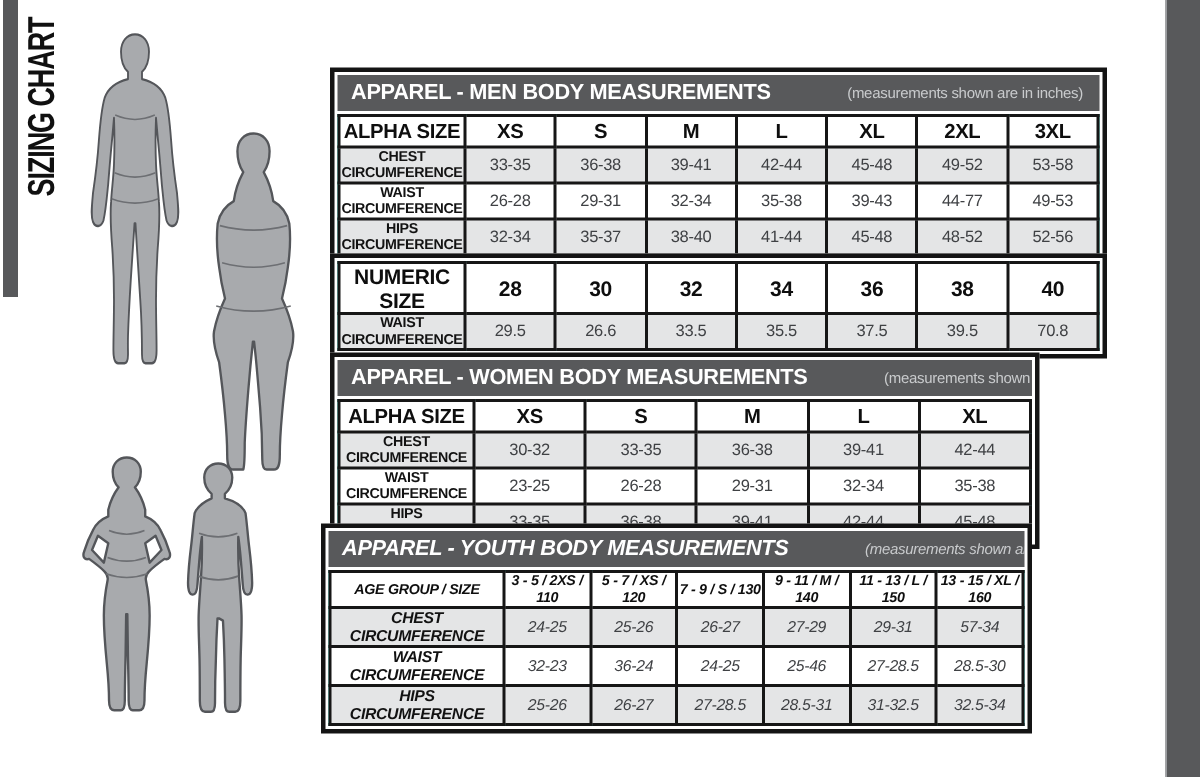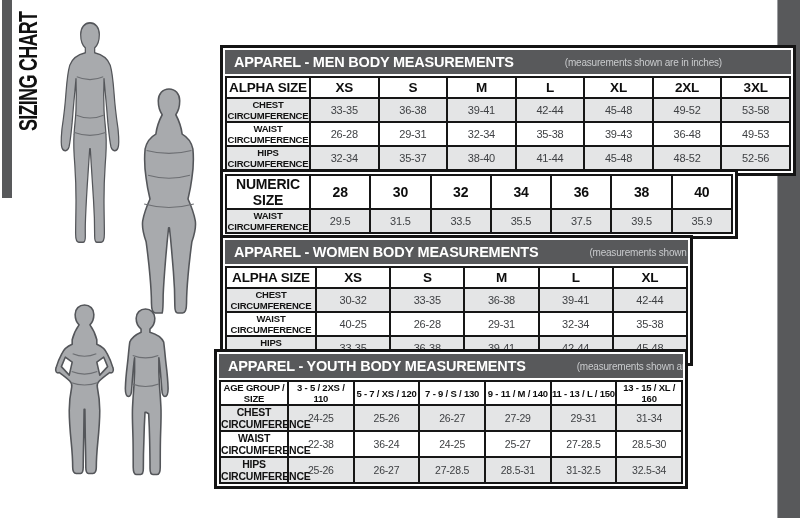--- a/index.html
+++ b/index.html
@@ -32,28 +32,28 @@
 
   table.size-table { border-collapse:collapse; table-layout:fixed; width:100%; background:#14b8a6; }
   .size-table th { border:2px solid #161616; background:#fff; color:#0e0e0e;
                    font-size:13.5px; font-weight:bold; height:21px; text-align:center; letter-spacing:-0.2px; }
   .size-table td { border:2px solid #161616; color:#3f4144; font-size:11px;
                    height:19px; text-align:center; letter-spacing:-0.2px; }
   .size-table td.lbl { font-weight:bold; color:#121212; font-size:9.5px; }
   .size-table tbody tr:nth-child(odd) td { background:#e4e5e6; }
   .size-table tbody tr:nth-child(even) td { background:#ffffff; }
 
-  .men     { left:220px; top:45px;  width:576px; }
+  .men     { left:220px; top:45px;  width:518px; }
   .numeric { left:220px; top:169px; width:518px; }
   .women   { left:220px; top:235px; width:473px; }
-  .youth   { left:214px; top:349px; width:474px; }
+  .youth   { left:214px; top:349px; width:474px;font-style:italic; }
 
   .men .lbl-col, .numeric .lbl-col { width:84px; }
   .women .lbl-col { width:90px; }
-  .youth .lbl-col { width:68px; font-size:10.5px; }
+  .youth .lbl-col { width:116px; font-size:10.5px; }
   .youth .size-table th { font-size:9.5px; height:20px; }
   .youth .size-table td { height:15px; font-size:10.5px; }
   .numeric .size-table th { font-size:14px; }
 </style>
 </head>
 <body>
 
 <div class="canvas">
 
   <div class="side-bar"></div>
@@ -117,21 +117,21 @@
             <td>49-52</td>
             <td>53-58</td>
           </tr>
           <tr>
             <td class="lbl">WAIST CIRCUMFERENCE</td>
             <td>26-28</td>
             <td>29-31</td>
             <td>32-34</td>
             <td>35-38</td>
             <td>39-43</td>
-            <td>36-48</td>
+            <td>44-77</td>
             <td>49-53</td>
           </tr>
           <tr>
             <td class="lbl">HIPS CIRCUMFERENCE</td>
             <td>32-34</td>
             <td>35-37</td>
             <td>38-40</td>
             <td>41-44</td>
             <td>45-48</td>
             <td>48-52</td>
@@ -152,26 +152,26 @@
             <th>34</th>
             <th>36</th>
             <th>38</th>
             <th>40</th>
           </tr>
         </thead>
         <tbody>
           <tr>
             <td class="lbl">WAIST CIRCUMFERENCE</td>
             <td>29.5</td>
-            <td>31.5</td>
+            <td>26.6</td>
             <td>33.5</td>
             <td>35.5</td>
             <td>37.5</td>
             <td>39.5</td>
-            <td>35.9</td>
+            <td>70.8</td>
           </tr>
         </tbody>
       </table>
   </div>
 
   <div class="tbl-wrap women">
     <div class="tbl-title">
       <span class="t-main">APPAREL - WOMEN BODY MEASUREMENTS</span>
       <span class="t-sub">(measurements shown are in inches)</span>
     </div>
@@ -190,21 +190,21 @@
           <tr>
             <td class="lbl">CHEST CIRCUMFERENCE</td>
             <td>30-32</td>
             <td>33-35</td>
             <td>36-38</td>
             <td>39-41</td>
             <td>42-44</td>
           </tr>
           <tr>
             <td class="lbl">WAIST CIRCUMFERENCE</td>
-            <td>40-25</td>
+            <td>23-25</td>
             <td>26-28</td>
             <td>29-31</td>
             <td>32-34</td>
             <td>35-38</td>
           </tr>
           <tr>
             <td class="lbl">HIPS CIRCUMFERENCE</td>
             <td>33-35</td>
             <td>36-38</td>
             <td>39-41</td>
@@ -233,28 +233,28 @@
           </tr>
         </thead>
         <tbody>
           <tr>
             <td class="lbl">CHEST CIRCUMFERENCE</td>
             <td>24-25</td>
             <td>25-26</td>
             <td>26-27</td>
             <td>27-29</td>
             <td>29-31</td>
-            <td>31-34</td>
-          </tr>
-          <tr>
-            <td class="lbl">WAIST CIRCUMFERENCE</td>
-            <td>22-38</td>
+            <td>57-34</td>
+          </tr>
+          <tr>
+            <td class="lbl">WAIST CIRCUMFERENCE</td>
+            <td>32-23</td>
             <td>36-24</td>
             <td>24-25</td>
-            <td>25-27</td>
+            <td>25-46</td>
             <td>27-28.5</td>
             <td>28.5-30</td>
           </tr>
           <tr>
             <td class="lbl">HIPS CIRCUMFERENCE</td>
             <td>25-26</td>
             <td>26-27</td>
             <td>27-28.5</td>
             <td>28.5-31</td>
             <td>31-32.5</td>

